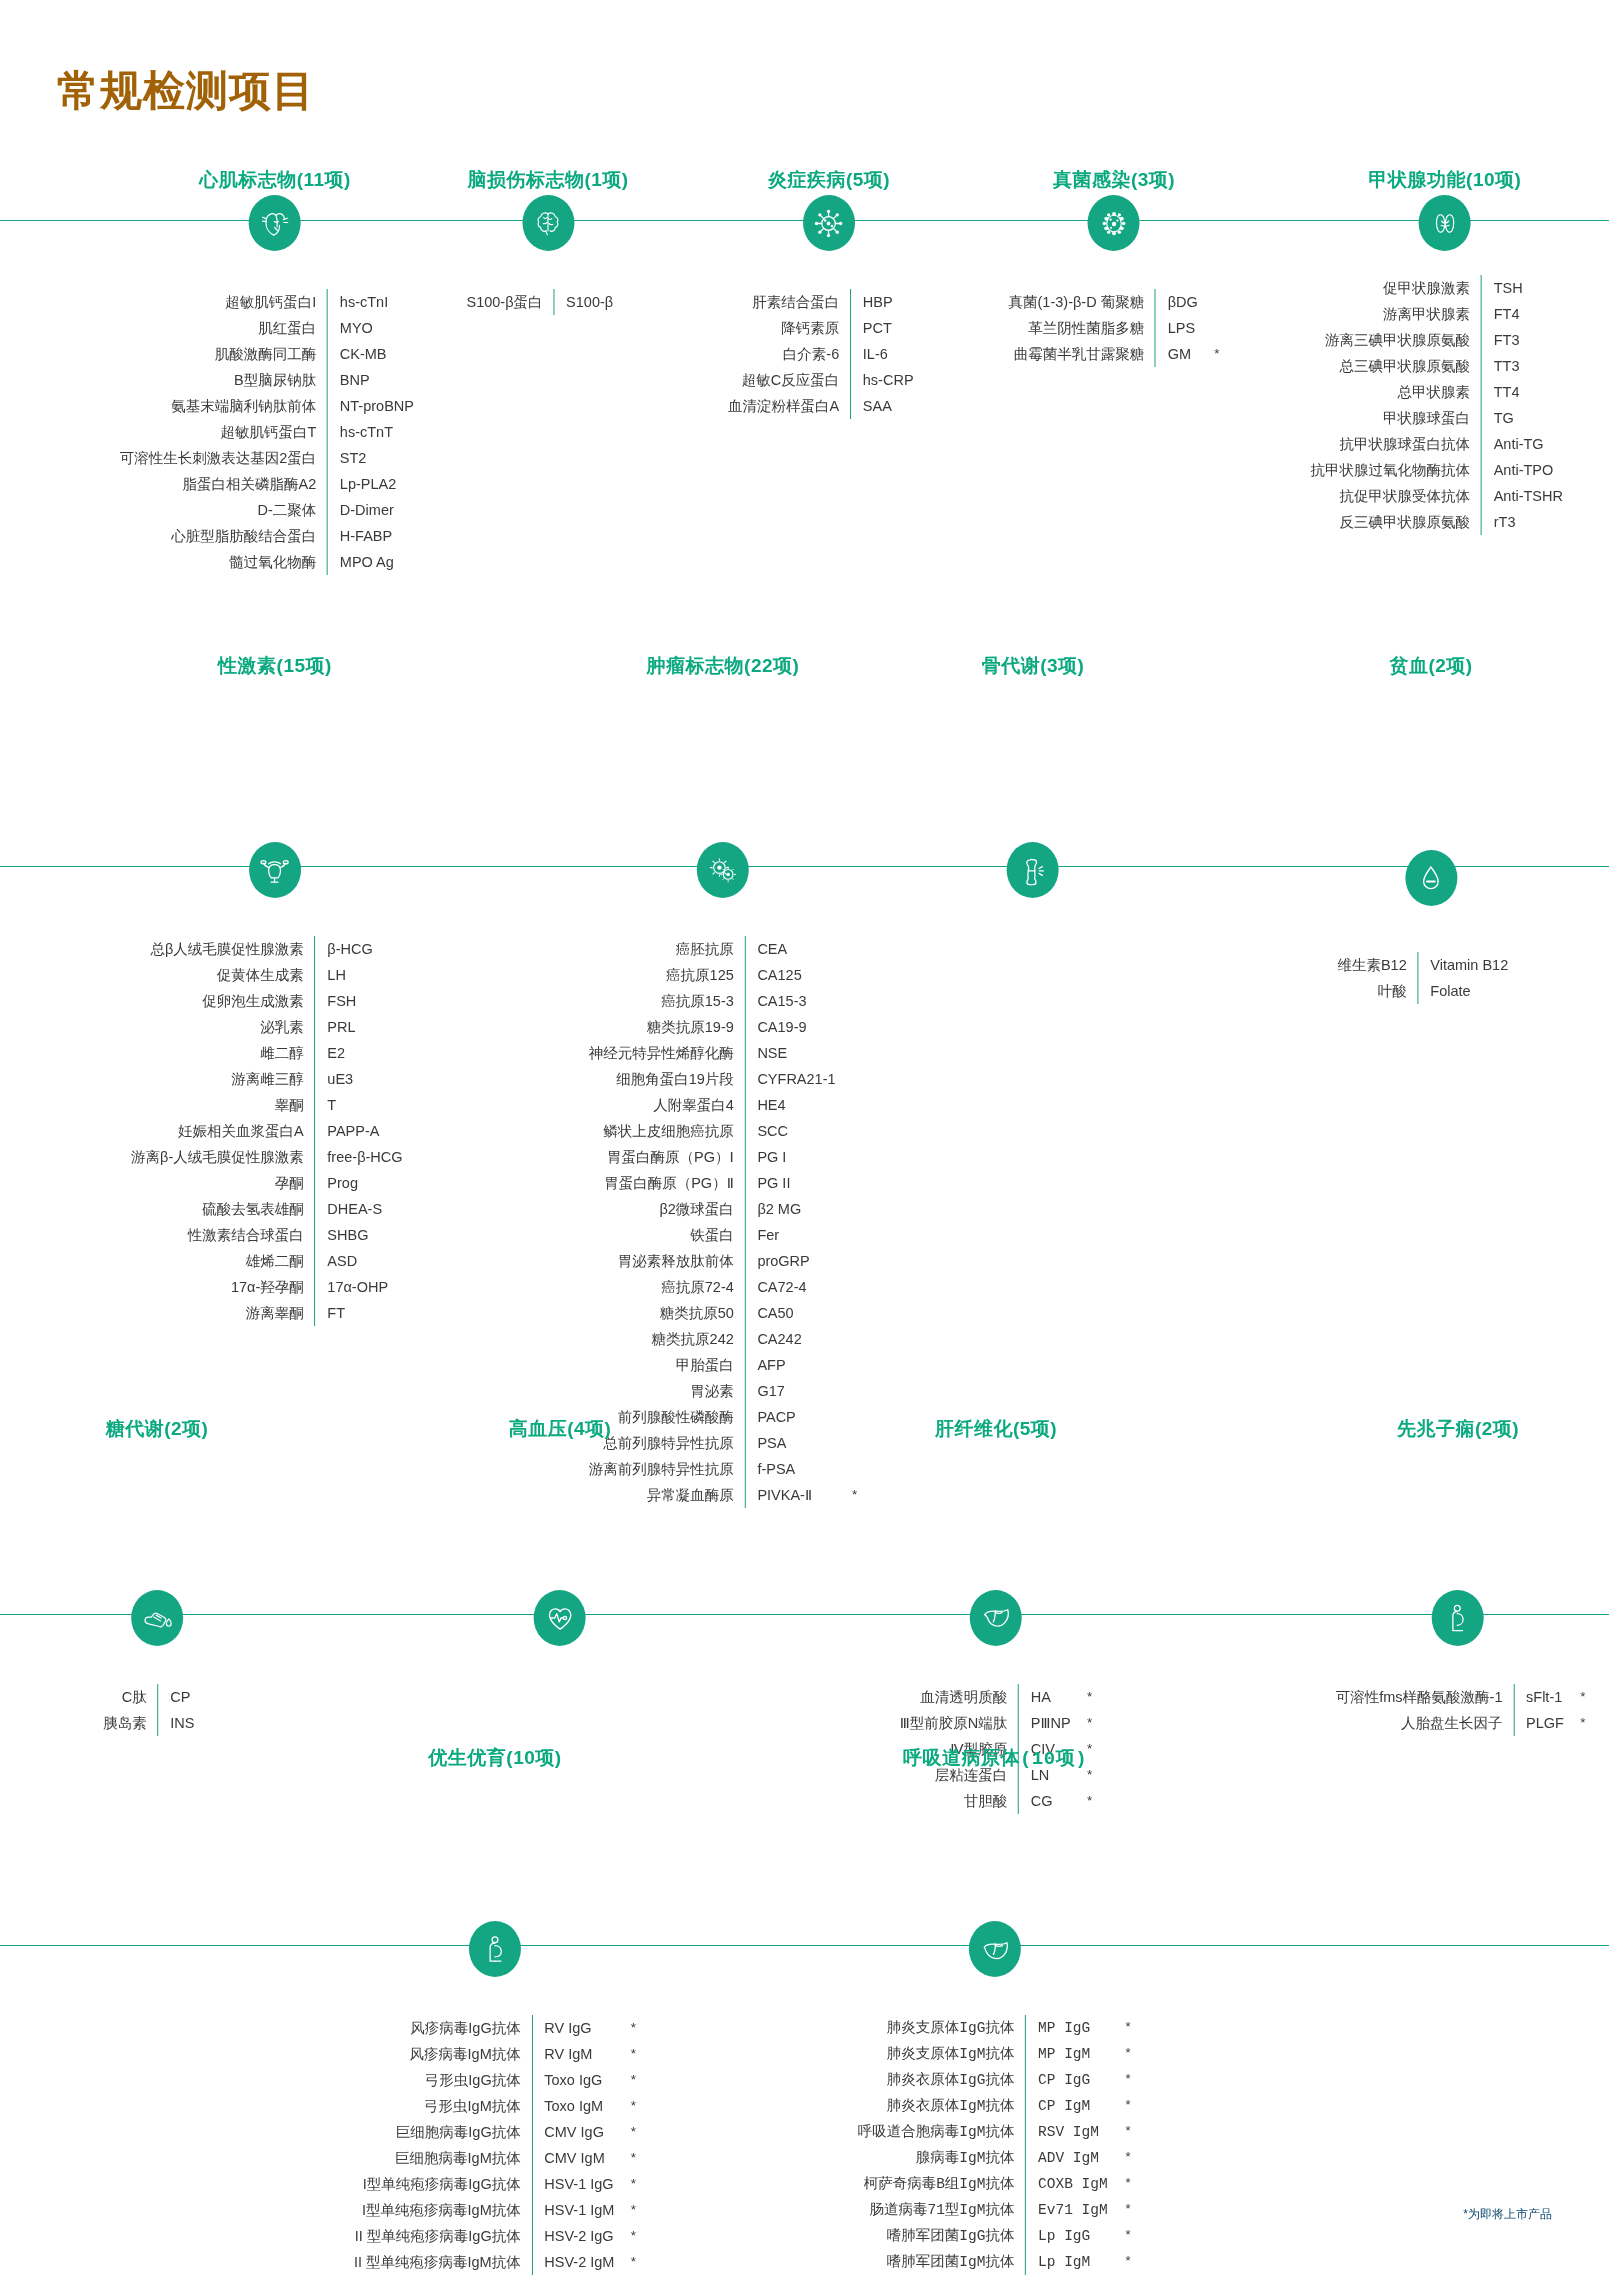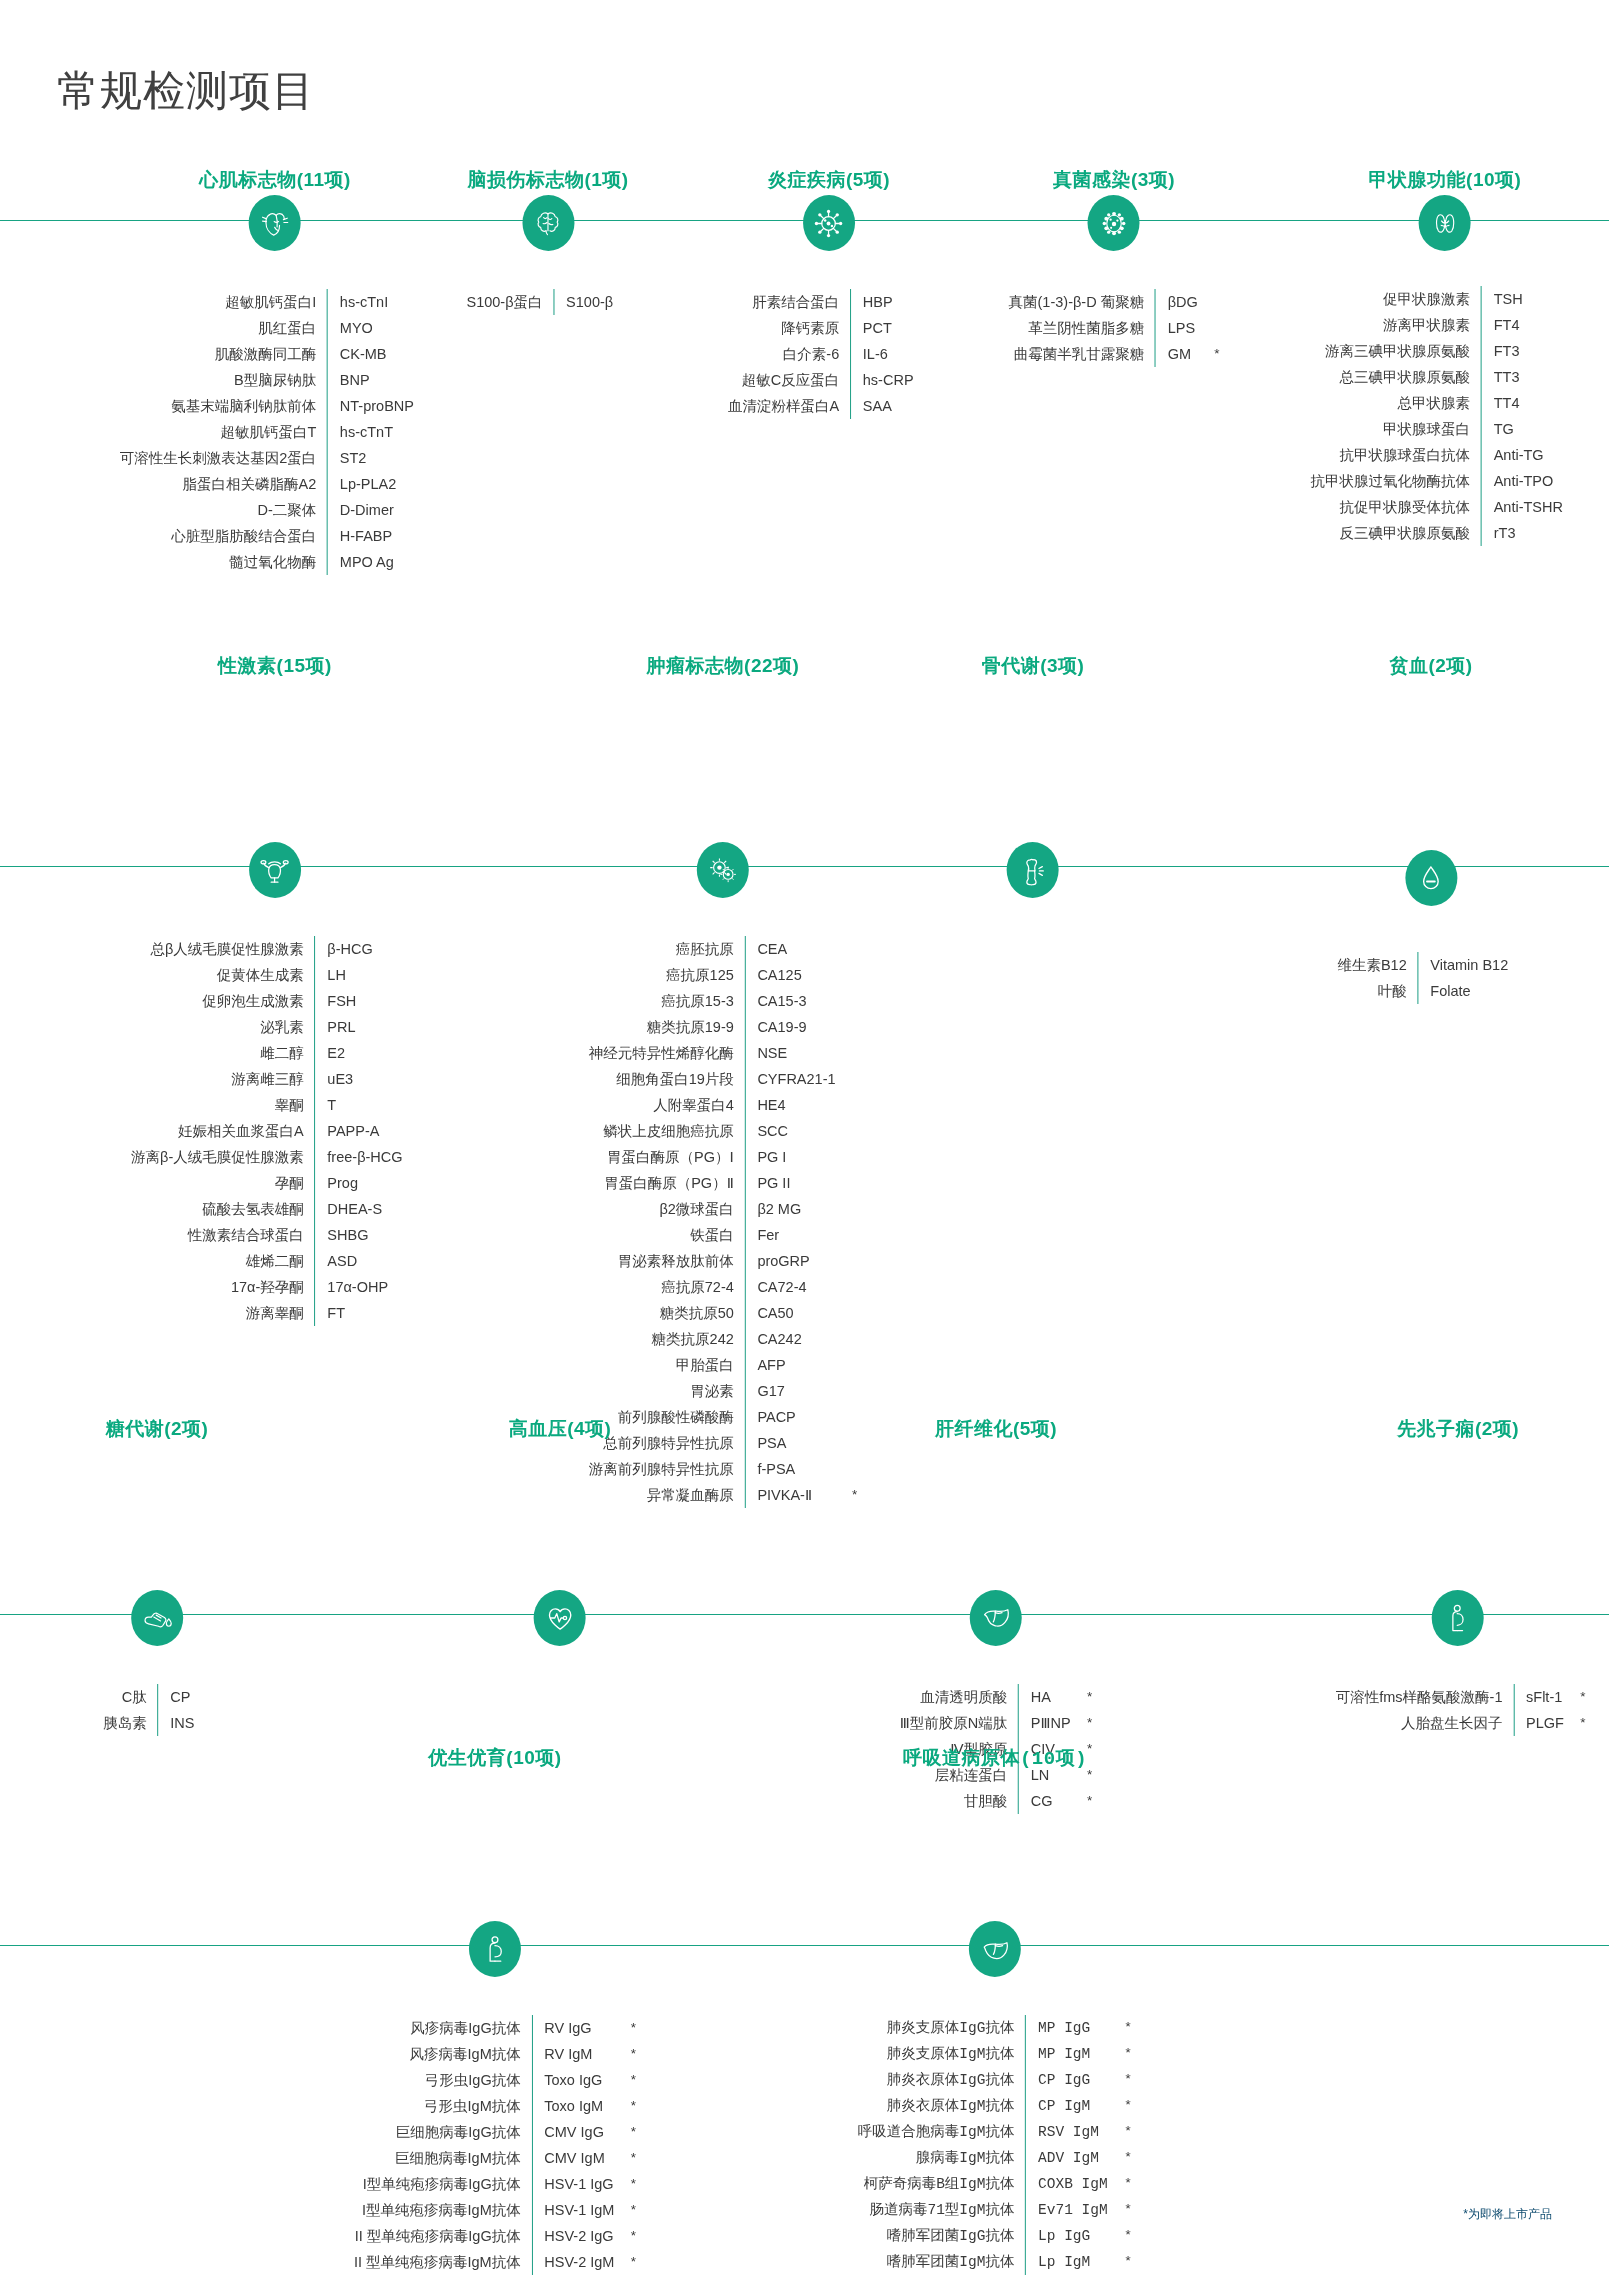--- a/index.html
+++ b/index.html
@@ -9,23 +9,23 @@
     font-family: "Liberation Sans", "DejaVu Sans", sans-serif;
   }
   body { position: relative; height: 2295px; overflow: hidden; }
 
   
   .page-title {
     position: absolute;
     left: 57px;
     top: 63px;
     font-size: 42px;
-    font-weight: normal;
+    font-weight: bold;
     letter-spacing: 1px;
-    color: #404040;
+    color: #a16207;
     white-space: nowrap;
   }
 
   
   .rule {
     position: absolute;
     left: 0;
     width: 1609px;
     height: 1.4px;
     background: #17a383;
@@ -283,21 +283,21 @@
       </div>
     </div>
     <div class="cat" style="left: 1445px; top: 167px; transform: translateX(-50%);">
       <div class="cat-head">甲状腺功能(10项)</div>
       <div class="cat-icon" style="margin-top: 2.4px;">
         <svg viewBox="0 0 64 64" fill="none" stroke="#fff" stroke-width="2.4" stroke-linejoin="round">
           <path d="M18 16c-5 6-5 24 0 31 5 6 10 2 12-5 1-4 1-7 2-7s1 3 2 7c2 7 7 11 12 5 5-7 5-25 0-31-5-5-11 0-12 7-1 4-1 6-2 6s-1-2-2-6c-1-7-7-12-12-7z"></path>
           <path d="M32 24v16M24 26c2 3 5 5 8 6M40 26c-2 3-5 5-8 6M23 36c3 0 6 1 9 3M41 36c-3 0-6 1-9 3"></path>
         </svg>
       </div>
-      <div class="items" style="margin-top: 35px;">
+      <div class="items" style="margin-top: 24px;">
         <div class="it-cn">促甲状腺激素</div>
         <div class="it-sep"></div>
         <div class="it-en">TSH</div>
         <div class="it-star"></div>
         <div class="it-cn">游离甲状腺素</div>
         <div class="it-sep"></div>
         <div class="it-en">FT4</div>
         <div class="it-star"></div>
         <div class="it-cn">游离三碘甲状腺原氨酸</div>
         <div class="it-sep"></div>

